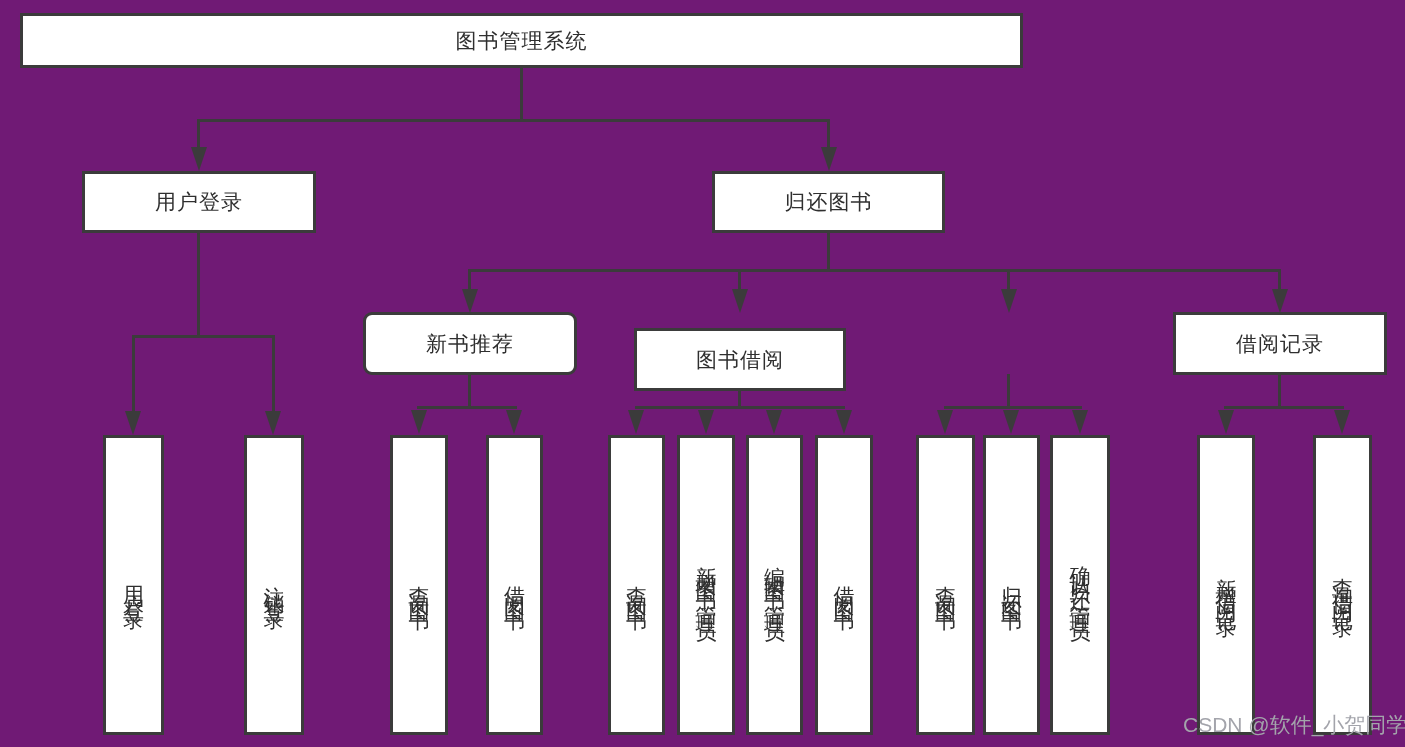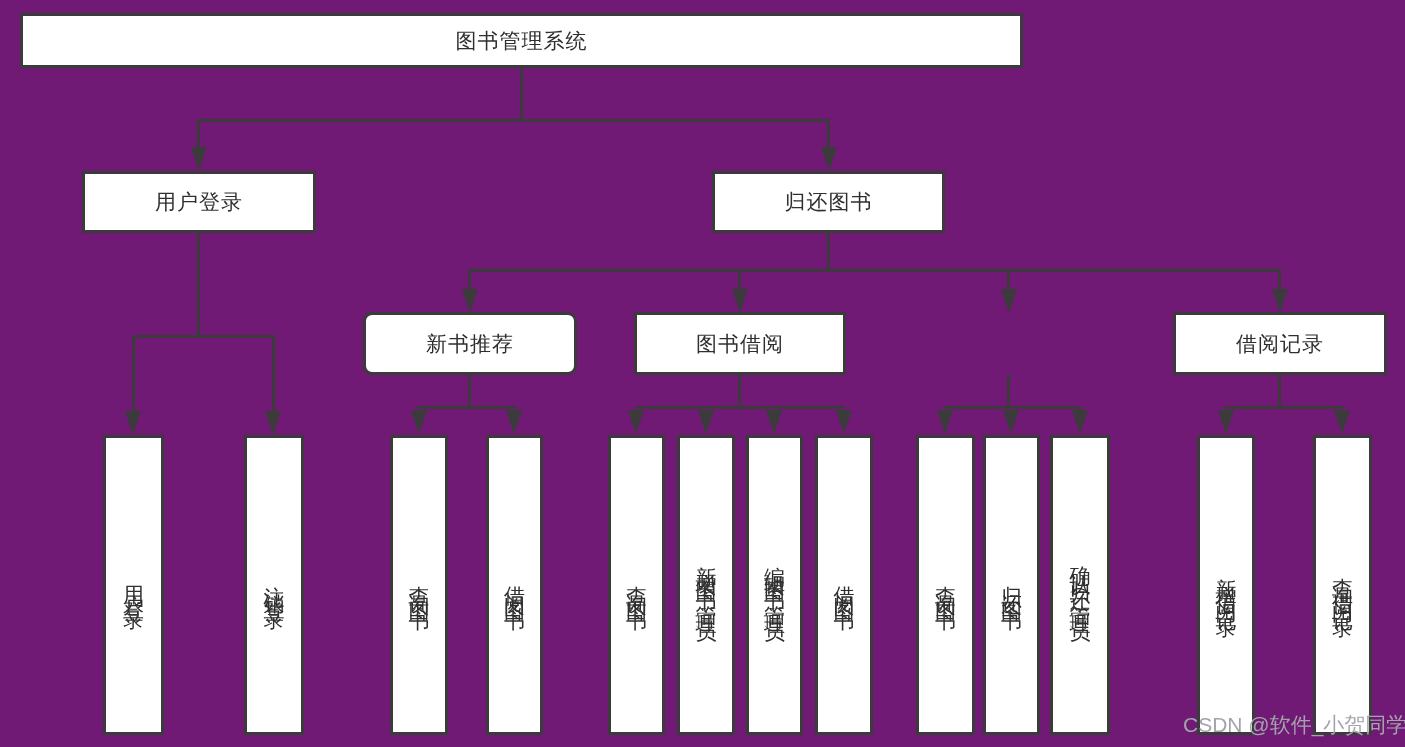--- a/index.html
+++ b/index.html
@@ -72,21 +72,21 @@
 <body>
 
 <div id="canvas">
 
   <div class="box" style="left:20px; top:13px; width:1003px; height:55px;">图书管理系统</div>
 
   <div class="box" style="left:82px; top:171px; width:234px; height:62px;">用户登录</div>
   <div class="box" style="left:712px; top:171px; width:233px; height:62px;">归还图书</div>
 
   <div class="box" style="left:363px; top:312px; width:214px; height:63px;border-radius:9px;">新书推荐</div>
-  <div class="box" style="left:634px; top:312px; width:212px; height:63px;">图书借阅</div>
+  <div class="box" style="left:634px; top:328px; width:212px; height:63px;">图书借阅</div>
   <div class="box" style="left:1173px; top:312px; width:214px; height:63px;">借阅记录</div>
 
   <div class="vbox" style="left:103px; width:61px;">
     <span class="vtext">用户登录</span>
   </div>
   <div class="vbox" style="left:244px; width:60px;">
     <span class="vtext">注销登录</span>
   </div>
 
   <div class="vbox" style="left:390px; width:58px;">

